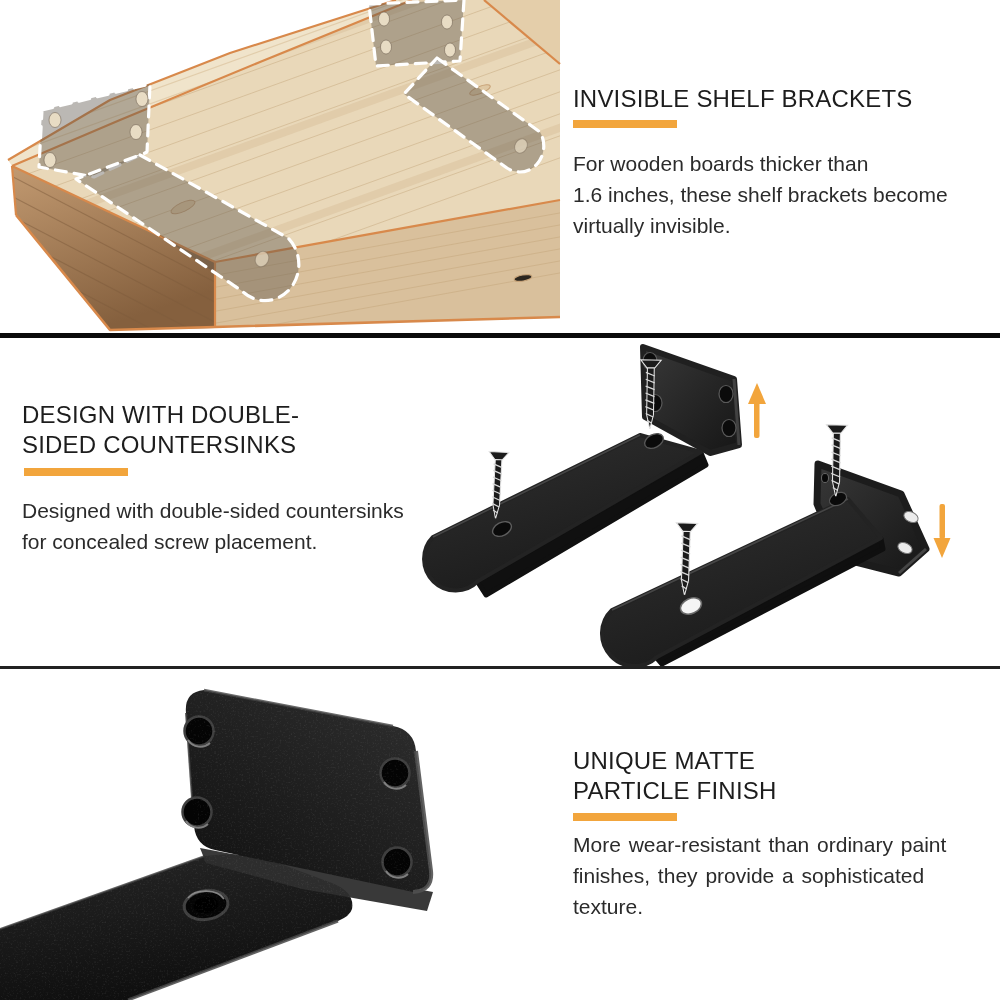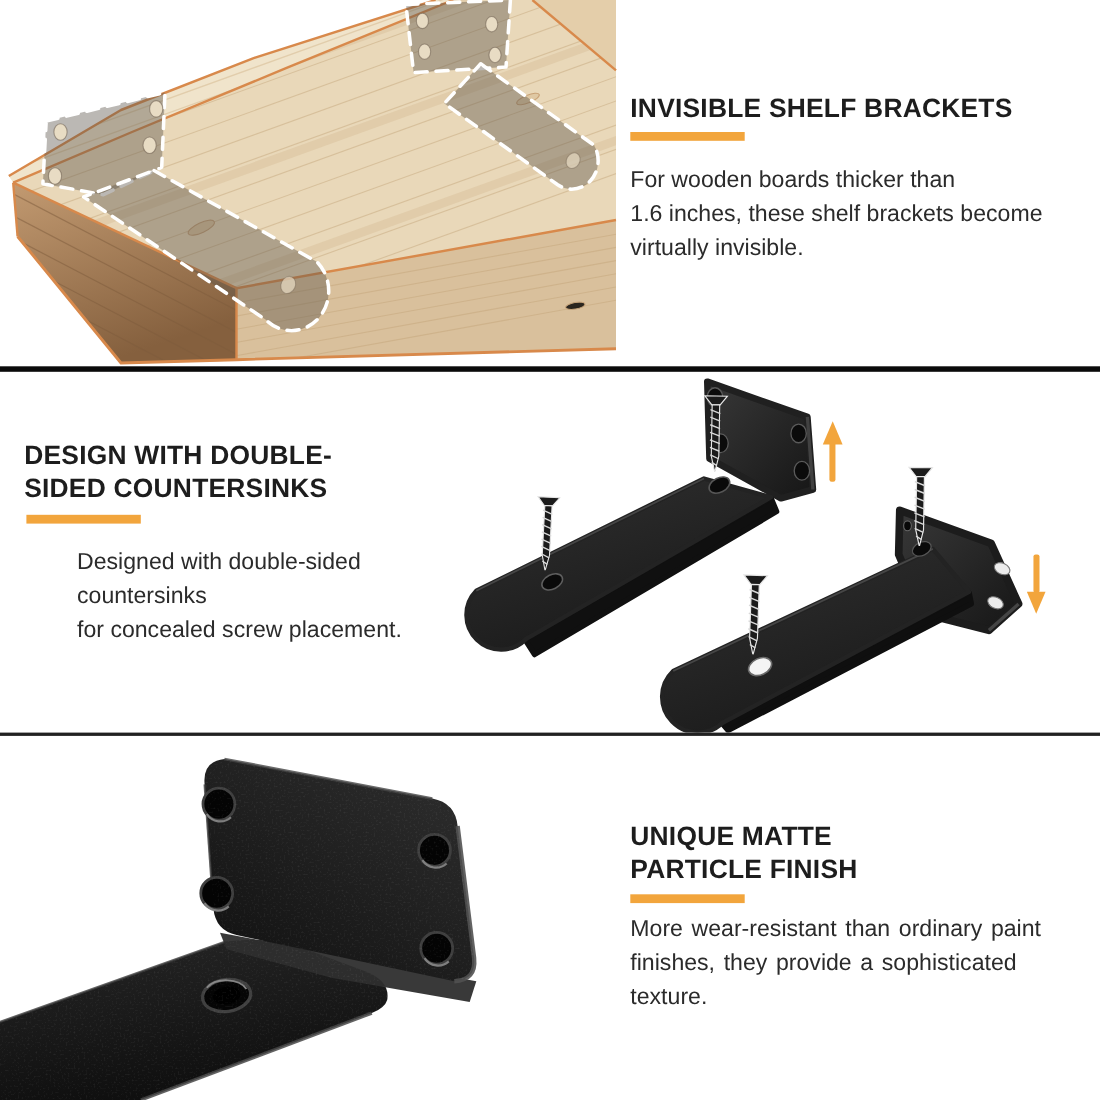--- a/index.html
+++ b/index.html
@@ -2,30 +2,30 @@
 <html style="--accent: #F2A53C; --divider: #0A0A0A; --title: #1D1D1D; --body: #2B2B2B; --bg: #FFFFFF;"><head>
 <meta charset="utf-8">
 <style>
   html,body{margin:0;padding:0;background:#fff;}
   .canvas{position:relative;width:1000px;height:1000px;background:var(--bg,#fff);overflow:hidden;
           font-family:"Liberation Sans","DejaVu Sans",sans-serif;}
   .divider{position:absolute;left:0;width:1000px;}
   #divider-1{top:333px;height:5px;background:var(--divider,#0a0a0a);}
   #divider-2{top:666px;height:2.5px;background:#222;}
   .textblock{position:absolute;}
-  .title{font-weight:bold;font-size:24px;line-height:30px;color:var(--title,#1d1d1d);
+  .title{font-weight:normal;font-size:24px;line-height:30px;color:var(--title,#1d1d1d);
          white-space:pre-line;letter-spacing:.2px;}
   .bar{width:104px;height:8px;background:var(--accent,#F2A53C);}
   .body{font-size:21px;line-height:31px;color:var(--body,#2b2b2b);white-space:pre-line;}
   #s1-text{left:573px;top:84px;width:400px;}
   #s1-text .bar{margin-top:6px;}
   #s1-text .body{margin-top:20px;}
   #s2-text{left:22px;top:400px;width:420px;}
   #s2-text .bar{margin-top:8px;margin-left:2px;}
-  #s2-text .body{margin-top:19px;margin-left:48px;}
+  #s2-text .body{margin-top:19px;}
   #s3-text{left:573px;top:746px;width:385px;}
   #s3-text .bar{margin-top:7px;}
   #s3-text .body{margin-top:8px;word-spacing:2px;}
   svg{position:absolute;display:block;}
   #board-svg{left:0;top:0;}
   #mid-svg{left:410px;top:339px;}
   #bot-svg{left:0;top:669px;}
 </style>
 </head>
 <body>

